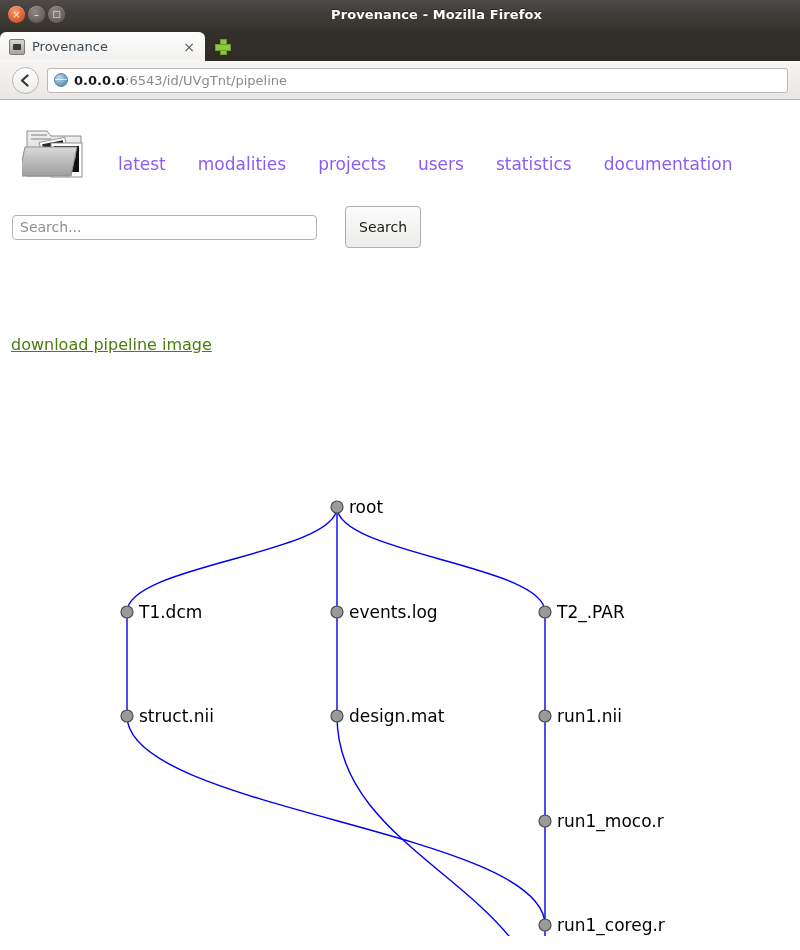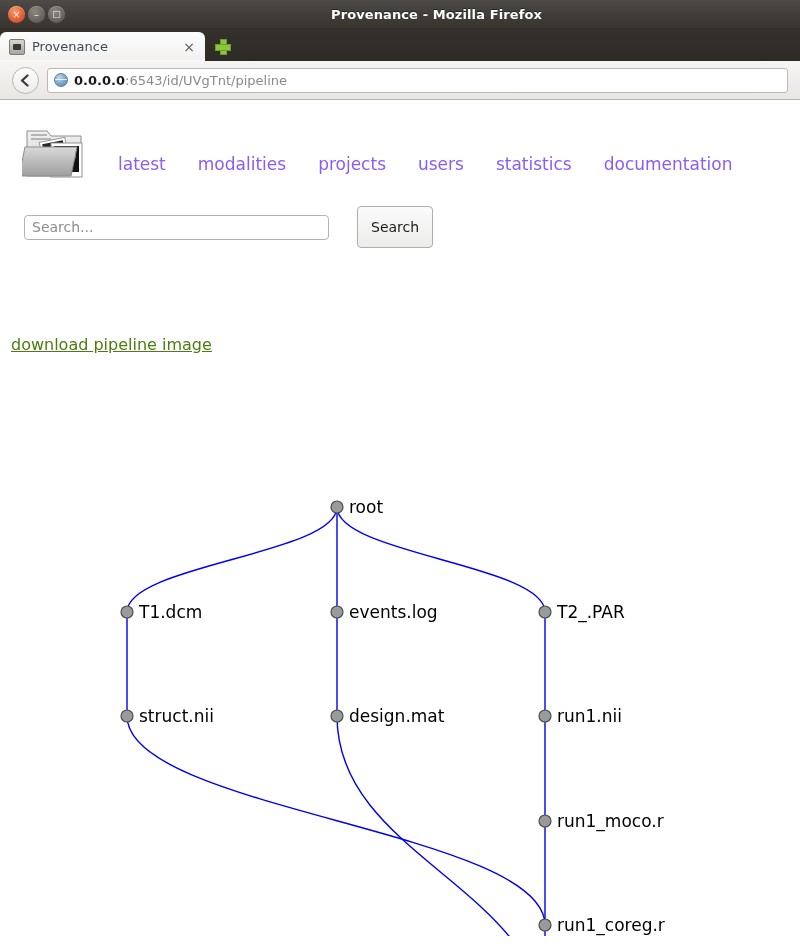--- a/index.html
+++ b/index.html
@@ -255,21 +255,21 @@
     color: #8b5cf6;
     text-decoration: none;
     margin-right: 32px;
     white-space: nowrap;
     font-family: "DejaVu Sans", sans-serif;
   }
   .navlink:last-child { margin-right: 0; }
 
   .searchrow {
     position: absolute;
-    left: 24px;
+    left: 12px;
     top: 105px;
     display: flex;
     align-items: center;
   }
   .search-input {
     width: 305px;
     height: 25px;
     border: 1px solid #b5b2ae;
     border-radius: 4px;
     padding: 0 7px;

